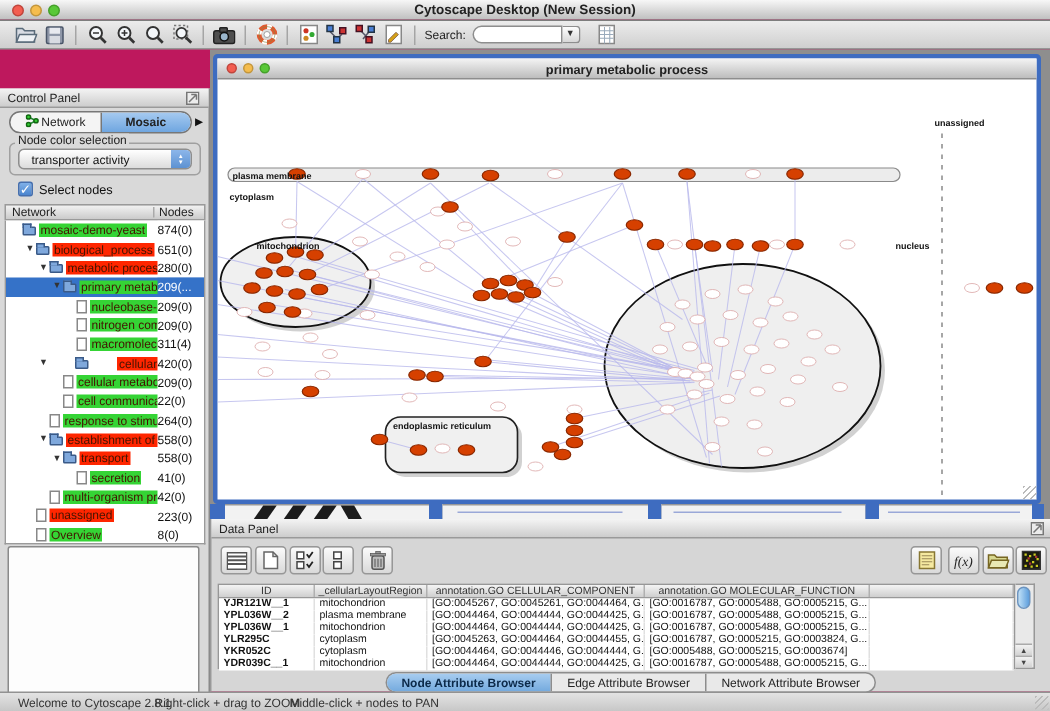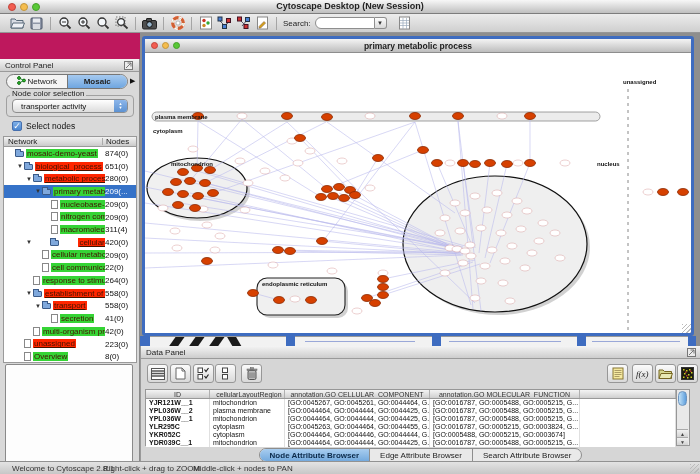--- a/index.html
+++ b/index.html
@@ -64,21 +64,21 @@
     font-size:8px;color:#111;white-space:nowrap;overflow:hidden;}
   .tree-row.sel{background:#3572c8;}
   .tr-arrow{font-size:6px;color:#333;width:8px;flex:0 0 auto;text-align:center;}
   .i-folder{width:9px;height:6px;background:#7fa8dc;border:1px solid #3a5a88;border-radius:1px;
     position:relative;flex:0 0 auto;margin:1px 2px 0 0;}
   .i-folder:before{content:'';position:absolute;top:-3px;left:-1px;width:4px;height:2px;
     background:#7fa8dc;border:1px solid #3a5a88;border-bottom:none;}
   .i-doc{width:7px;height:9px;background:#fff;border:1px solid #888;flex:0 0 auto;margin-right:2px;}
   .lbl{padding:0 1px;color:#441400;}
   .bg-green{background:#35d435;}
-  .bg-red{background:#ff2600;text-decoration:underline;}
+  .bg-red{background:#ff2600;}
   .count{position:absolute;left:101px;top:0;bottom:0;width:31px;background:#fff;color:#111;
     padding-top:2px;}
   .sel .count{background:#3572c8;color:#fff;}
   #birdseye{position:absolute;left:5px;top:305px;width:128px;height:118px;background:#fdfdfd;
     border:1px solid #8a8a8a;border-radius:2px;}
 
   
   #mdi{left:140px;top:33px;width:560px;height:313px;background:#8e8e8e;overflow:hidden;}
   #net-window{position:absolute;left:2px;top:3px;width:552px;height:300px;
     border:3px solid #3e6cc0;border-radius:3px;background:#fff;}
@@ -740,21 +740,21 @@
       </div>
     <div id="dp-scroll">
       <div id="dp-thumb"></div>
       <div class="sc-arrow" style="bottom:8px">▲</div>
       <div class="sc-arrow" style="bottom:0">▼</div>
     </div>
     <div id="dp-tabs">
       <div id="dp-tabs-inner">
           <div class="dp-tab active">Node Attribute Browser</div>
           <div class="dp-tab">Edge Attribute Browser</div>
-          <div class="dp-tab">Search Attribute Browser</div>
+          <div class="dp-tab">Network Attribute Browser</div>
         </div>
     </div>
   </div>
 
   <div class="abs" id="statusbar">
     <span style="left:12px">Welcome to Cytoscape 2.8.1</span>
     <span style="left:103px">Right-click + drag to ZOOM</span>
     <span style="left:193px">Middle-click + nodes to PAN</span>
     <div class="grip" style="right:1px;bottom:1px"></div>
   </div>

